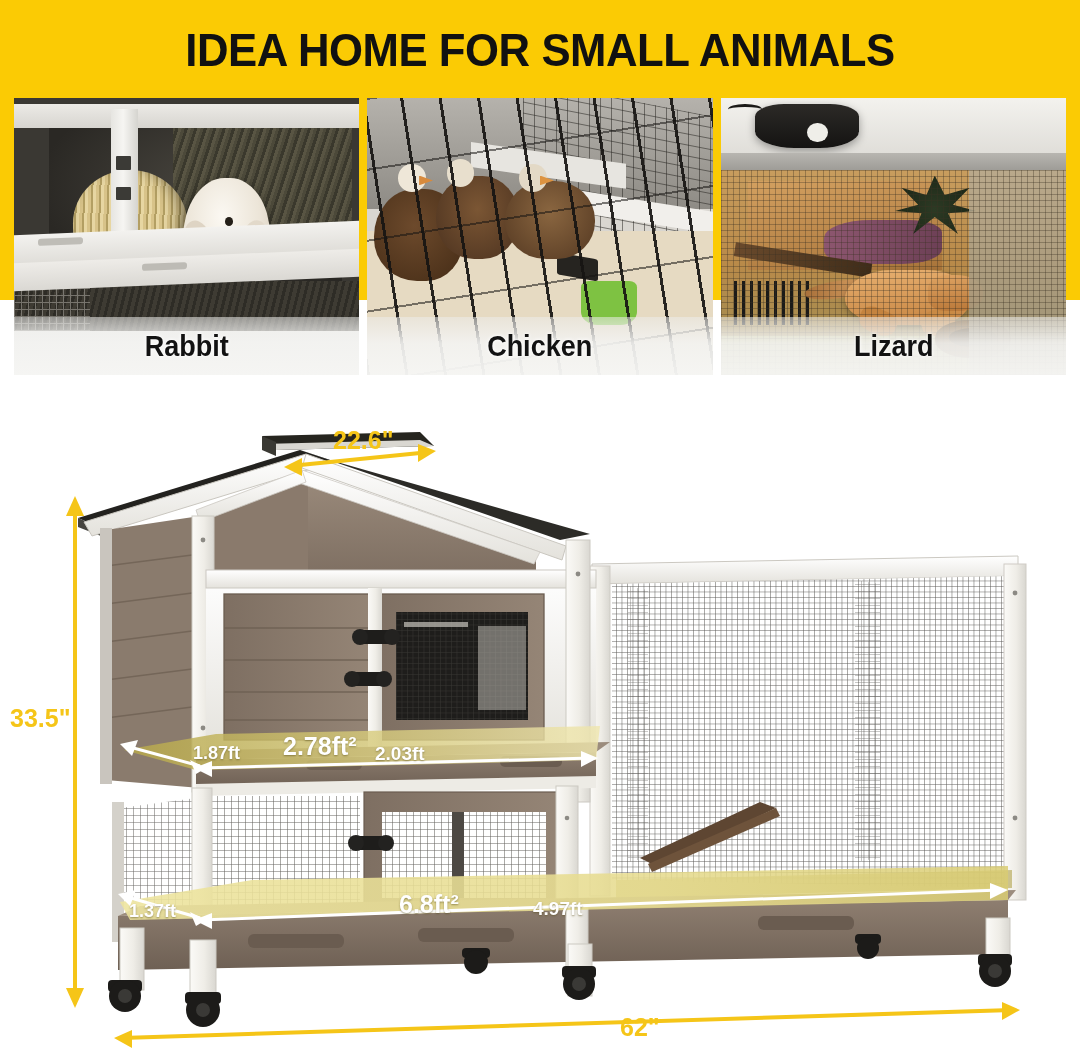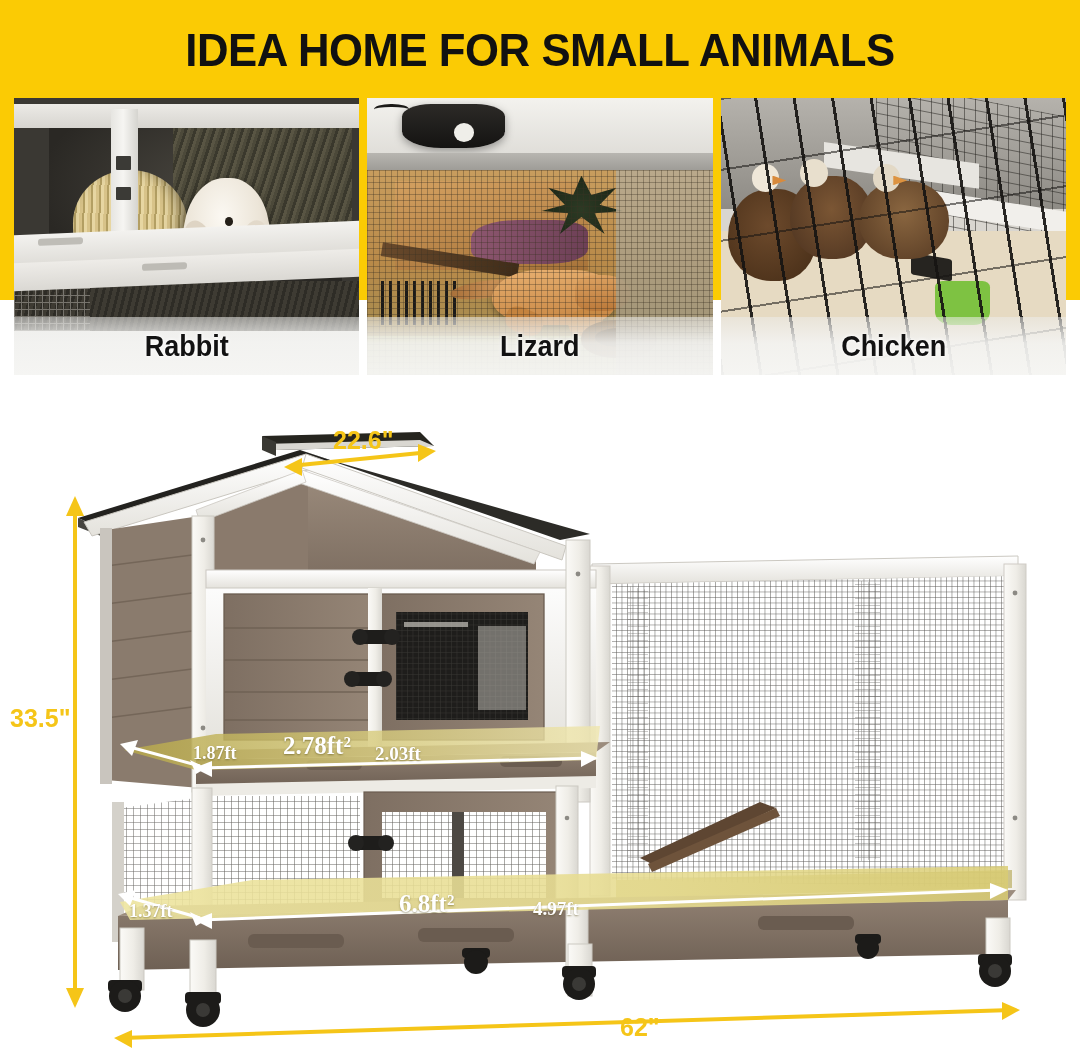--- a/index.html
+++ b/index.html
@@ -245,21 +245,21 @@
   #hutch{position:absolute;left:0;top:0;width:1080px;height:667px;}
 
   
   .dim-yellow{
     position:absolute;color:#F5C518;
     font-weight:bold;font-family:"Liberation Sans", sans-serif;
     white-space:nowrap;
   }
   .dim-white{
     position:absolute;color:#ffffff;
-    font-weight:bold;font-family:Liberation Serif, serif;
+    font-weight:bold;font-family:Liberation Sans, sans-serif;
     white-space:nowrap;
     text-shadow:0 1px 2px rgba(90,80,30,.55);
   }
   #dim-top-label{left:333px;top:38px;font-size:25px;}
   #dim-left-label{left:10px;top:316px;font-size:25px;}
   #dim-bottom-label{left:620px;top:625px;font-size:25px;}
   #dim-278{left:283px;top:344px;font-size:25px;}
   #dim-203{left:375px;top:355px;font-size:19px;text-align:center;}
   #dim-187{left:193px;top:355px;font-size:18px;}
   #dim-68{left:399px;top:502px;font-size:25px;}
@@ -294,20 +294,45 @@
         <div class="p1-railA"></div>
         <div class="p1-railB"></div>
         <div class="p1-slotA"></div>
         <div class="p1-slotB"></div>
         <div class="p1-tray"></div>
       </div>
       <div class="label-bg"></div>
       <div class="photo-label">Rabbit</div>
     </div>
 
+
+    <div class="photo-card">
+      <div class="photo-art">
+        <div class="p3-bg"></div>
+        <div class="p3-backwall"></div>
+        <div class="p3-meshwall"></div>
+        <div class="p3-shelf"></div>
+        <div class="p3-shelf2"></div>
+        <div class="p3-litter"></div>
+        <div class="p3-black"></div>
+        <div class="p3-green"></div>
+        <div class="p3-ch1"></div>
+        <div class="p3-ch2"></div>
+        <div class="p3-ch3"></div>
+        <div class="p3-head1"></div>
+        <div class="p3-head2"></div>
+        <div class="p3-head3"></div>
+        <div class="p3-beak1"></div>
+        <div class="p3-beak3"></div>
+        <div class="p3-hbar"></div>
+        <div class="p3-bars"></div>
+      </div>
+      <div class="label-bg"></div>
+      <div class="photo-label">Chicken</div>
+    </div>
 
     <div class="photo-card">
       <div class="photo-art">
         <div class="p4-bg"></div>
         <div class="p4-toplid"></div>
         <div class="p4-cord"></div>
         <div class="p4-lamp"></div>
         <div class="p4-lampd"></div>
         <div class="p4-tank-rim"></div>
         <div class="p4-glass"></div>
@@ -322,45 +347,20 @@
         <div class="p4-leg1"></div>
         <div class="p4-leg2"></div>
         <div class="p4-liz-head"></div>
         <div class="p4-dish"></div>
         <div class="p4-dish-in"></div>
         <div class="p4-rightwall"></div>
         <div class="p4-mesh"></div>
       </div>
       <div class="label-bg"></div>
       <div class="photo-label">Lizard</div>
-    </div>
-
-    <div class="photo-card">
-      <div class="photo-art">
-        <div class="p3-bg"></div>
-        <div class="p3-backwall"></div>
-        <div class="p3-meshwall"></div>
-        <div class="p3-shelf"></div>
-        <div class="p3-shelf2"></div>
-        <div class="p3-litter"></div>
-        <div class="p3-black"></div>
-        <div class="p3-green"></div>
-        <div class="p3-ch1"></div>
-        <div class="p3-ch2"></div>
-        <div class="p3-ch3"></div>
-        <div class="p3-head1"></div>
-        <div class="p3-head2"></div>
-        <div class="p3-head3"></div>
-        <div class="p3-beak1"></div>
-        <div class="p3-beak3"></div>
-        <div class="p3-hbar"></div>
-        <div class="p3-bars"></div>
-      </div>
-      <div class="label-bg"></div>
-      <div class="photo-label">Chicken</div>
     </div>
 
   </div>
 </div>
 
 <div id="product">
 
   <svg id="hutch" viewBox="0 0 1080 667">
     <defs>
       <linearGradient id="gWhite" x1="0" y1="0" x2="0" y2="1">

